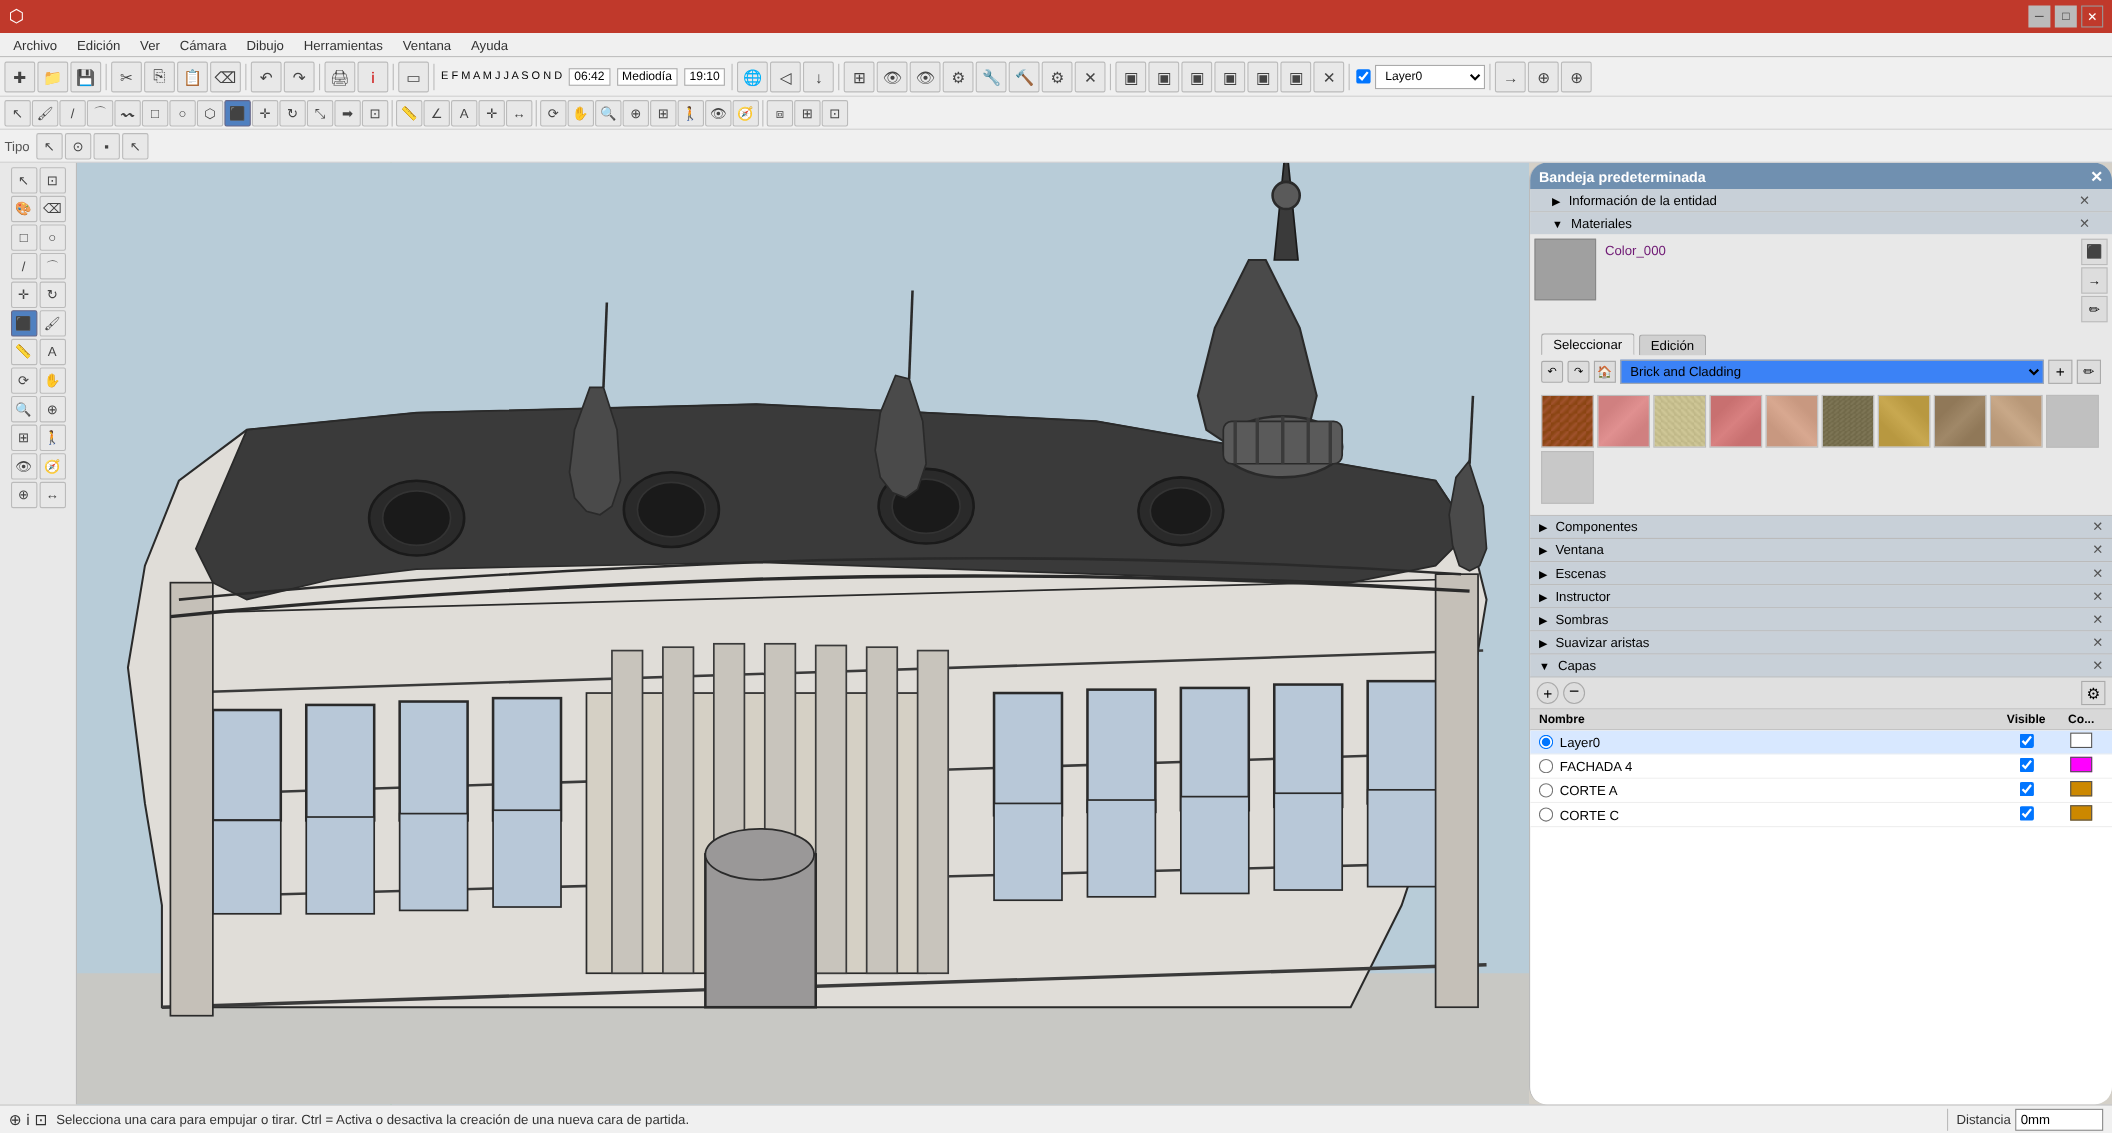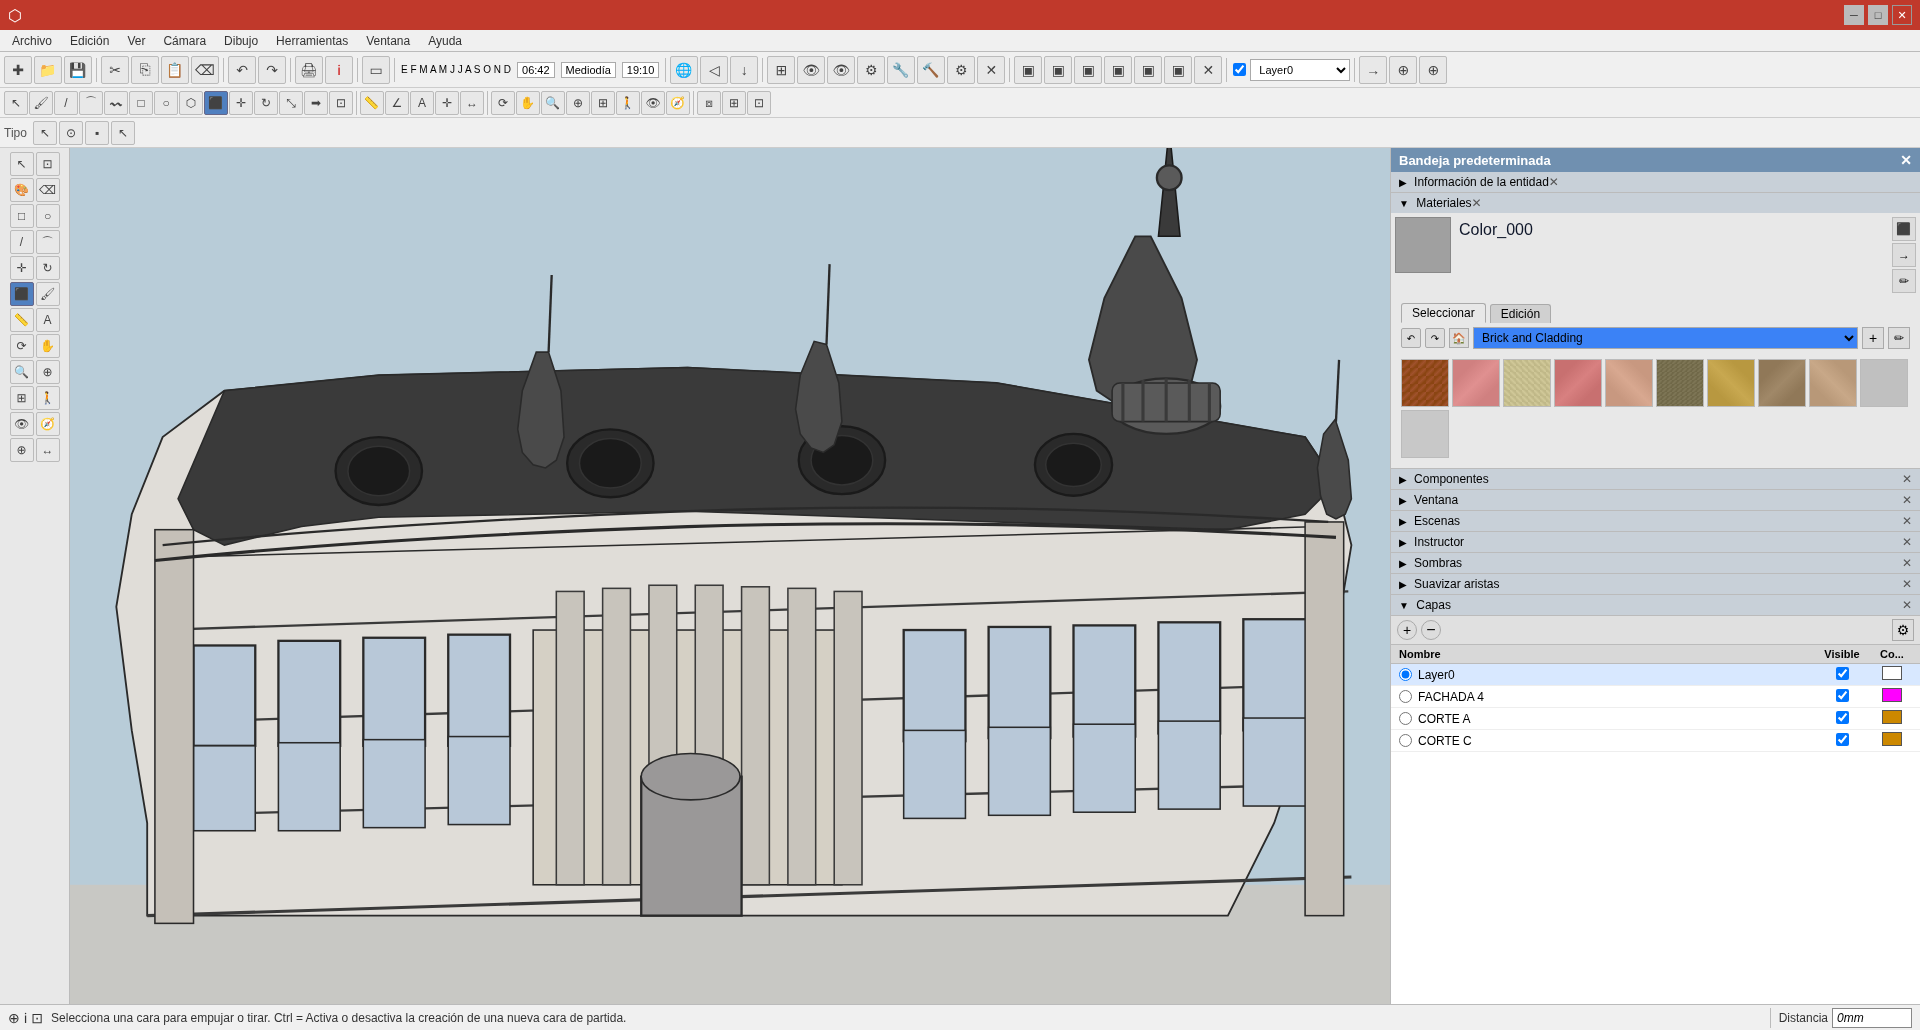--- a/index.html
+++ b/index.html
@@ -159,43 +159,45 @@
     }
 
     
     #right-panel {
       width: 530px;
       background: #e0e0e0;
       border-left: 1px solid #bbb;
       display: flex;
       flex-direction: column;
       overflow: hidden;
+      border-radius: 16px;
     }
     #panel-titlebar {
       background: #7090b0;
       color: white;
       padding: 4px 8px;
       font-weight: bold;
       font-size: 13px;
       display: flex;
       justify-content: space-between;
       align-items: center;
     }
     .panel-close { cursor: pointer; color: white; font-size: 14px; }
 
     
     .panel-section {
       border-bottom: 1px solid #bbb;
     }
     .panel-section-header {
       background: #c8d0d8;
-      padding: 3px 8px;
-      font-size: 12px;
-      display: flex;
-      align-items: center;
+      padding: 3px 20px;
+      font-size: 12px;
+      display: flex;
+      align-items: center;
+      justify-content: space-between;
       cursor: pointer;
     }
     .section-arrow { font-size: 10px; margin-right: 4px; }
     .section-close { cursor: pointer; font-size: 12px; color: #555; }
 
     
     #materials-content {
       background: #e8e8e8;
       padding: 4px;
     }
@@ -211,22 +213,22 @@
       border: 1px solid #888;
       flex-shrink: 0;
     }
     #material-name-area {
       flex: 1;
       display: flex;
       align-items: flex-start;
       padding-top: 4px;
     }
     #material-name {
-      font-size: 16px;
-      color: #0f172a;
+      font-size: 12px;
+      color: #701a75;
     }
     #material-icons-col {
       display: flex;
       flex-direction: column;
       gap: 2px;
     }
     .mat-icon-btn {
       width: 24px; height: 24px;
       background: #ddd;
       border: 1px solid #bbb;
@@ -417,21 +419,20 @@
       padding-left: 8px;
     }
     #distance-label { font-size: 12px; color: #333; }
     #distance-input {
       width: 80px;
       height: 20px;
       border: 1px solid #888;
       font-size: 12px;
       padding: 0 4px;
       background: white;
-      font-style: italic;
     }
 
     
     #tipo-bar {
       height: 30px;
       background: #f0f0f0;
       display: flex;
       align-items: center;
       padding: 0 4px;
       border-bottom: 1px solid #ccc;

